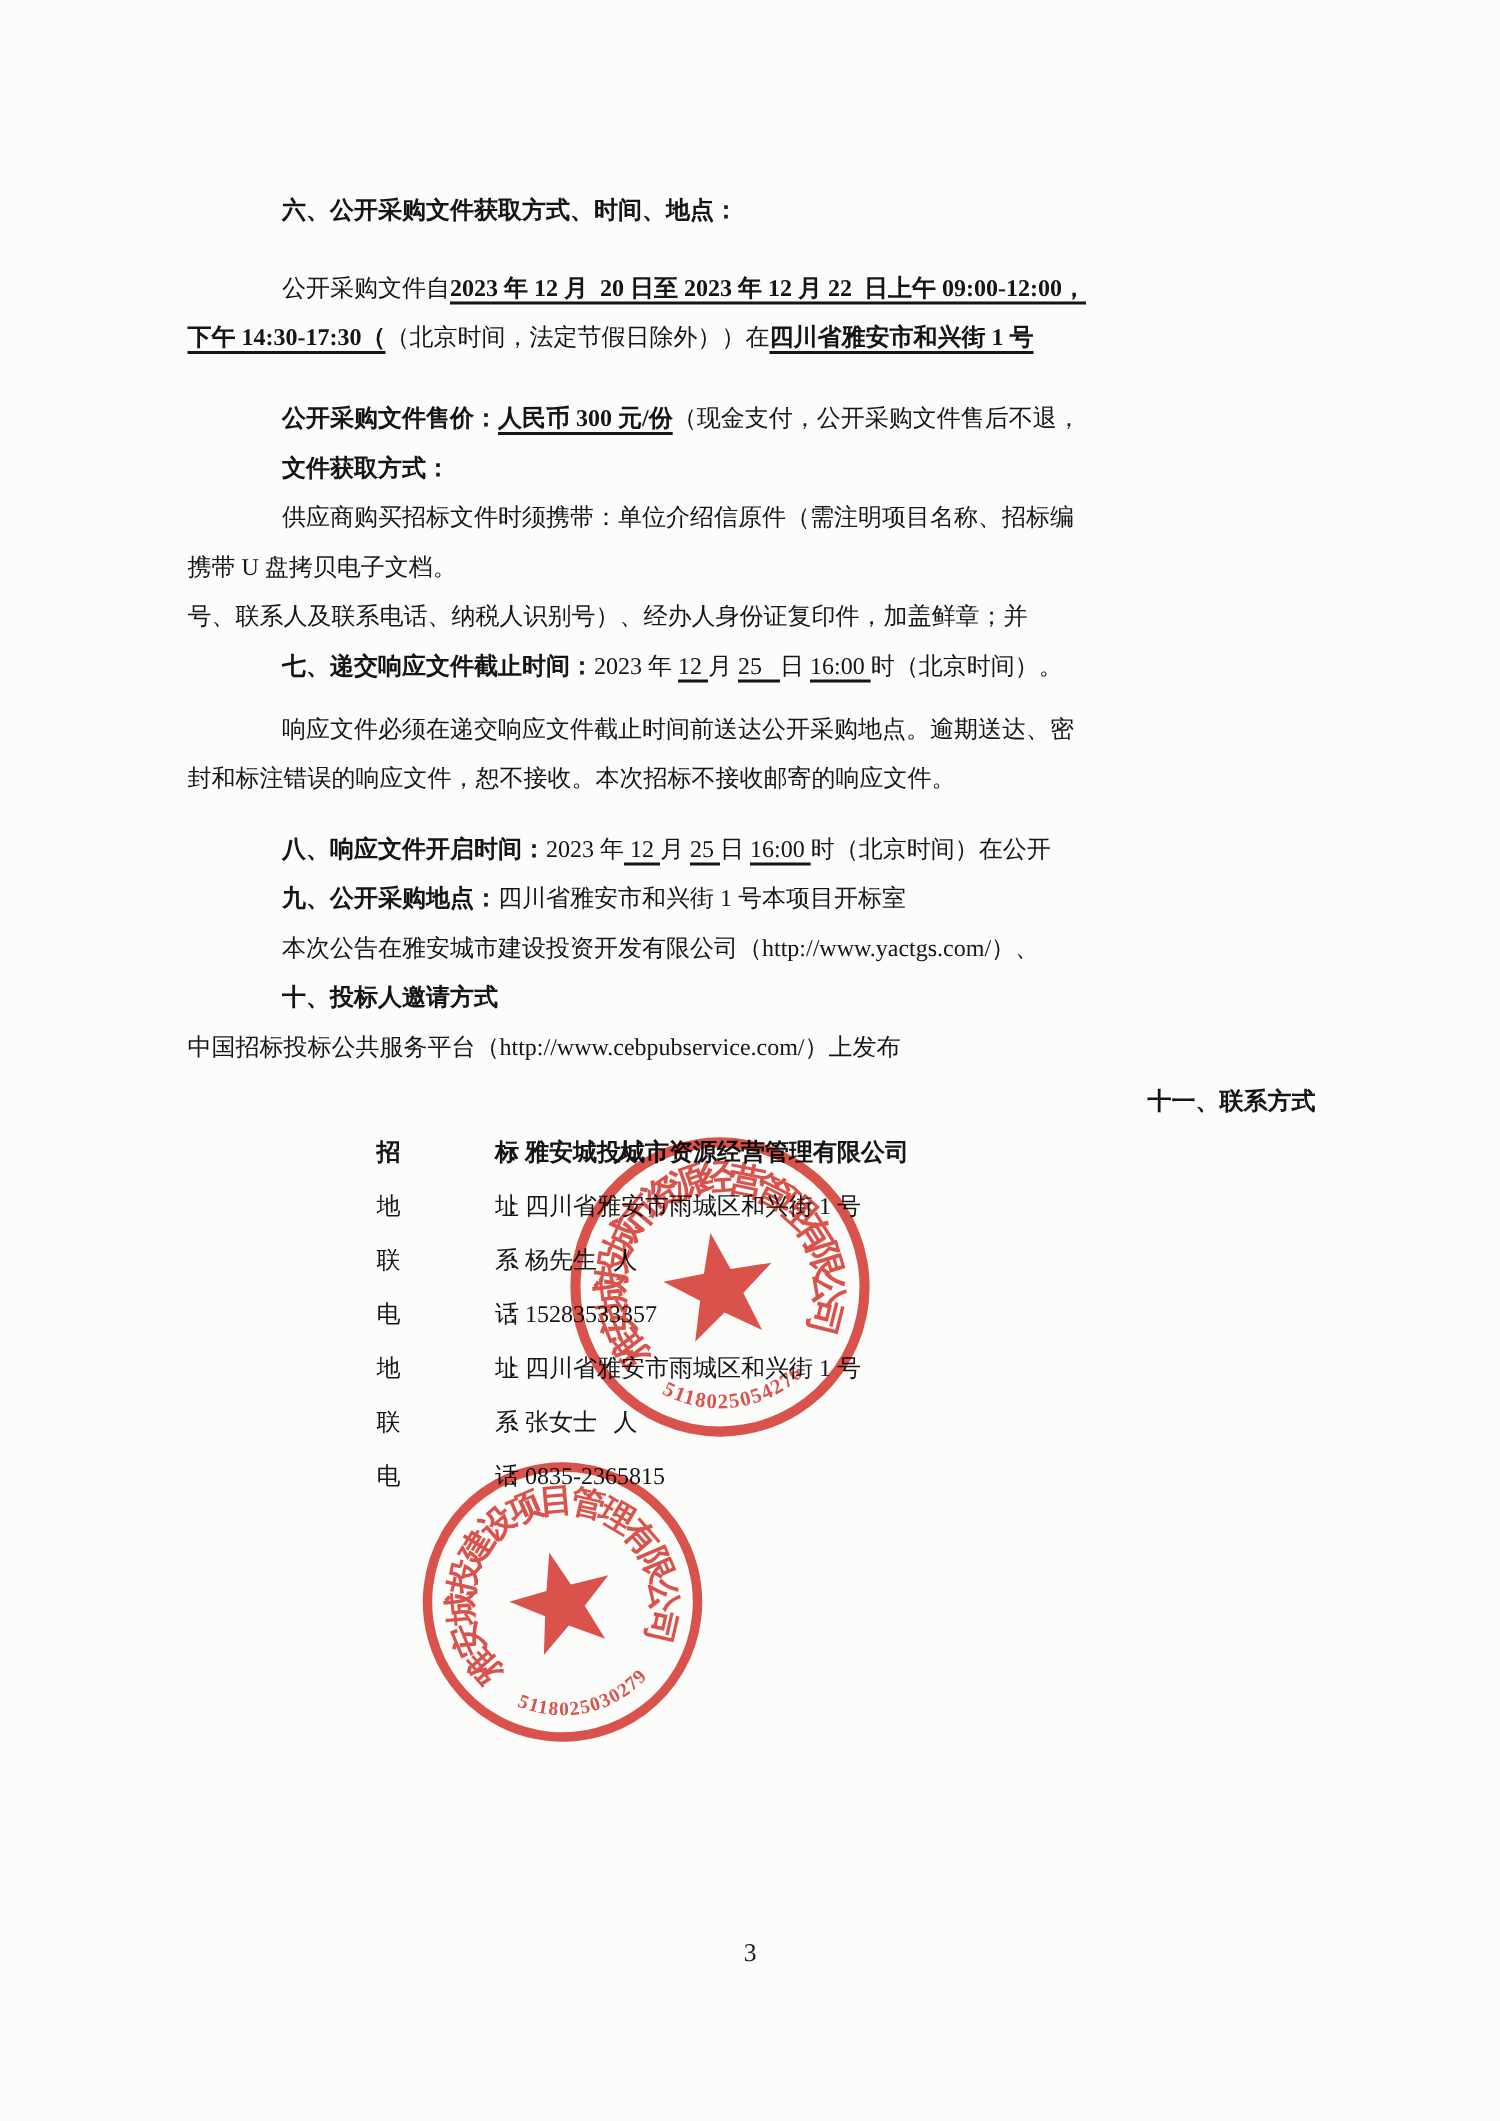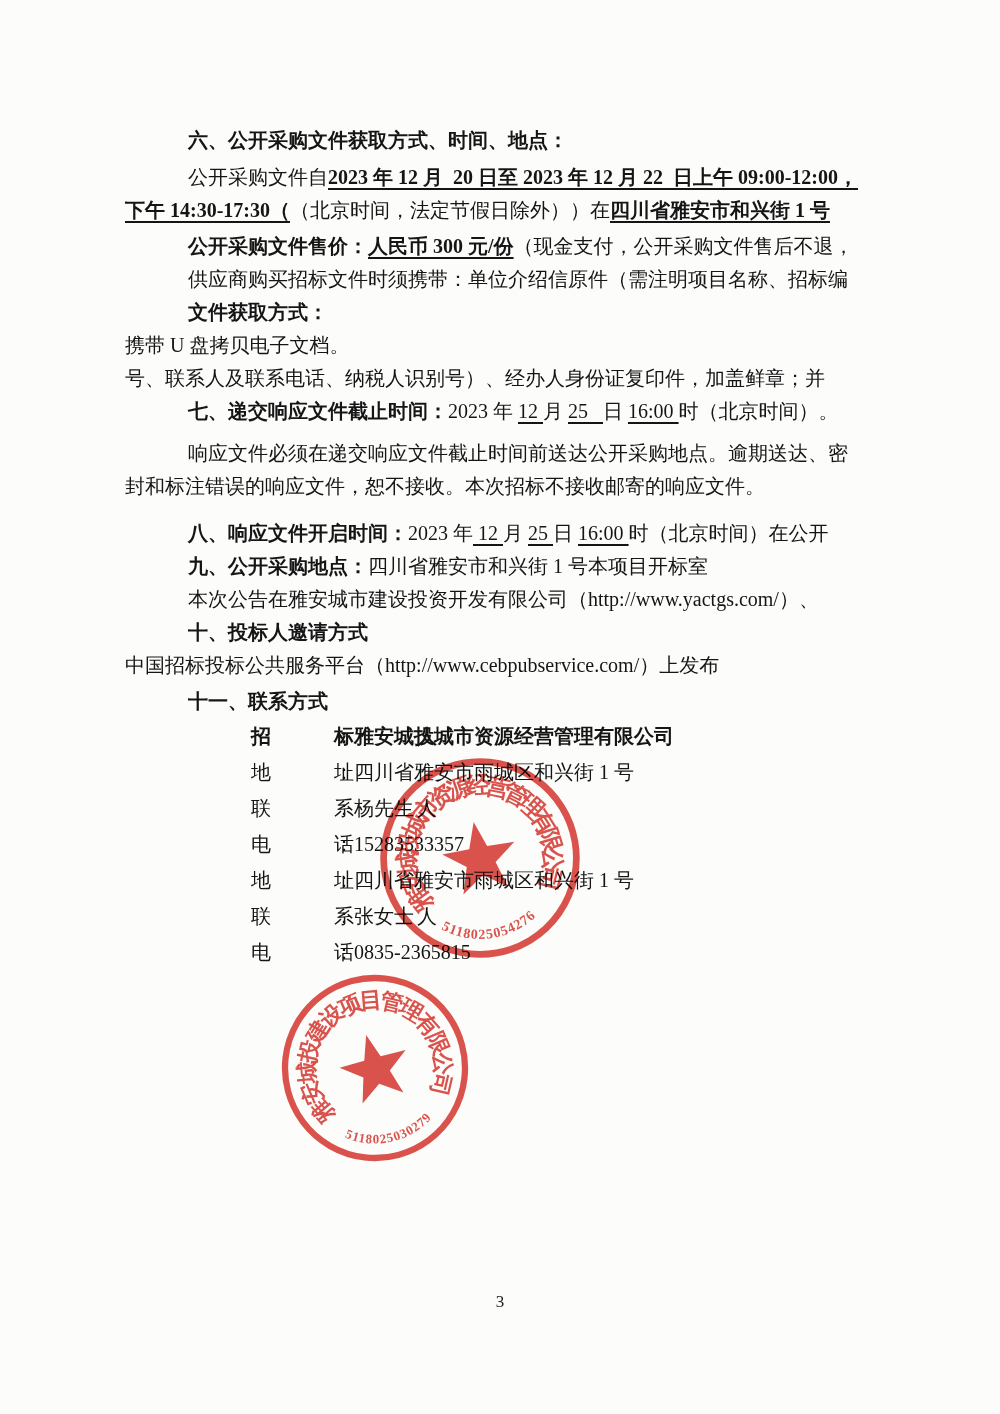--- a/index.html
+++ b/index.html
@@ -7,21 +7,21 @@
     position:relative;
     width:1000px;height:1414px;
     background:#fcfcfb;
     overflow:hidden;
     font-family:"Liberation Serif", serif;
     color:#151515;
   }
   .content{
     position:absolute;
     left:125px;top:124px;width:752px;
-    font-size:20px;line-height:33px;
+    font-size:16px;line-height:33px;
     text-align:left;
   }
   .content p{margin:0;}
   p.indent{text-indent:63px;}
   p.contact{line-height:36px;}
   .seg{white-space:pre-wrap;}
   .b{font-weight:700;}
   .u{text-decoration:underline;text-decoration-thickness:1.8px;text-underline-offset:4px;}
   .spread{
     display:inline-flex;justify-content:space-between;
@@ -41,36 +41,36 @@
   .seal-company{font-family:"Liberation Serif",serif;font-weight:700;font-size:25px;}
   .seal-serial{font-family:"Liberation Serif",serif;font-weight:700;font-size:14.5px;letter-spacing:1px;}
 </style>
 </head>
 <body>
 
 <div class="page">
 
   <div class="content" id="content">
       <p class="indent"><span class="seg b">六、公开采购文件获取方式、时间、地点：</span></p>
-      <p class="indent" style="margin-top: 4px;"><span class="seg">公开采购文件自</span><span class="seg b u">2023 年 12 月  20 日至 2023 年 12 月 22  日上午 09:00-12:00，</span></p>
+      <p class="indent" style="margin-top: 19px;"><span class="seg">公开采购文件自</span><span class="seg b u">2023 年 12 月  20 日至 2023 年 12 月 22  日上午 09:00-12:00，</span></p>
       <p class=""><span class="seg b u">下午 14:30-17:30（</span><span class="seg">（北京时间，法定节假日除外））在</span><span class="seg b u">四川省雅安市和兴街 1 号</span></p>
-      <p class="indent" style="margin-top: 3px;"><span class="seg b">公开采购文件售价：</span><span class="seg b u">人民币 300 元/份</span><span class="seg">（现金支付，公开采购文件售后不退，</span></p>
+      <p class="indent" style="margin-top: 21px;"><span class="seg b">公开采购文件售价：</span><span class="seg b u">人民币 300 元/份</span><span class="seg">（现金支付，公开采购文件售后不退，</span></p>
+      <p class="indent"><span class="seg b">文件获取方式：</span></p>
       <p class="indent"><span class="seg">供应商购买招标文件时须携带：单位介绍信原件（需注明项目名称、招标编</span></p>
-      <p class="indent"><span class="seg b">文件获取方式：</span></p>
       <p class=""><span class="seg">携带 U 盘拷贝电子文档。</span></p>
       <p class=""><span class="seg">号、联系人及联系电话、纳税人识别号）、经办人身份证复印件，加盖鲜章；并</span></p>
       <p class="indent"><span class="seg b">七、递交响应文件截止时间：</span><span class="seg">2023 年 </span><span class="seg u">12 </span><span class="seg">月 </span><span class="seg u">25   </span><span class="seg">日 </span><span class="seg u">16:00 </span><span class="seg">时（北京时间）。</span></p>
       <p class="indent" style="margin-top: 9px;"><span class="seg">响应文件必须在递交响应文件截止时间前送达公开采购地点。逾期送达、密</span></p>
       <p class=""><span class="seg">封和标注错误的响应文件，恕不接收。本次招标不接收邮寄的响应文件。</span></p>
       <p class="indent" style="margin-top: 14px;"><span class="seg b">八、响应文件开启时间：</span><span class="seg">2023 年</span><span class="seg u"> 12 </span><span class="seg">月 </span><span class="seg u">25 </span><span class="seg">日 </span><span class="seg u">16:00 </span><span class="seg">时（北京时间）在公开</span></p>
       <p class="indent"><span class="seg b">九、公开采购地点：</span><span class="seg">四川省雅安市和兴街 1 号本项目开标室</span></p>
       <p class="indent"><span class="seg">本次公告在雅安城市建设投资开发有限公司（http://www.yactgs.com/）、</span></p>
       <p class="indent"><span class="seg b">十、投标人邀请方式</span></p>
       <p class=""><span class="seg">中国招标投标公共服务平台（http://www.cebpubservice.com/）上发布</span></p>
-      <p class="indent" style="margin-top: 3px;"><span class="seg b">十一、联系方式</span></p>
+      <p class="indent" style="margin-top: 3px; text-align: right;"><span class="seg b">十一、联系方式</span></p>
       <p class="indent contact"><span class="spread b">
           <span>招</span>
           <span>标</span>
           <span>人</span>
         </span><span class="seg b">：</span><span class="seg b">雅安城投城市资源经营管理有限公司</span></p>
       <p class="indent contact"><span class="spread">
           <span>地</span>
           <span>址</span>
         </span><span class="seg">：</span><span class="seg">四川省雅安市雨城区和兴街 1 号</span></p>
       <p class="indent contact"><span class="spread">

